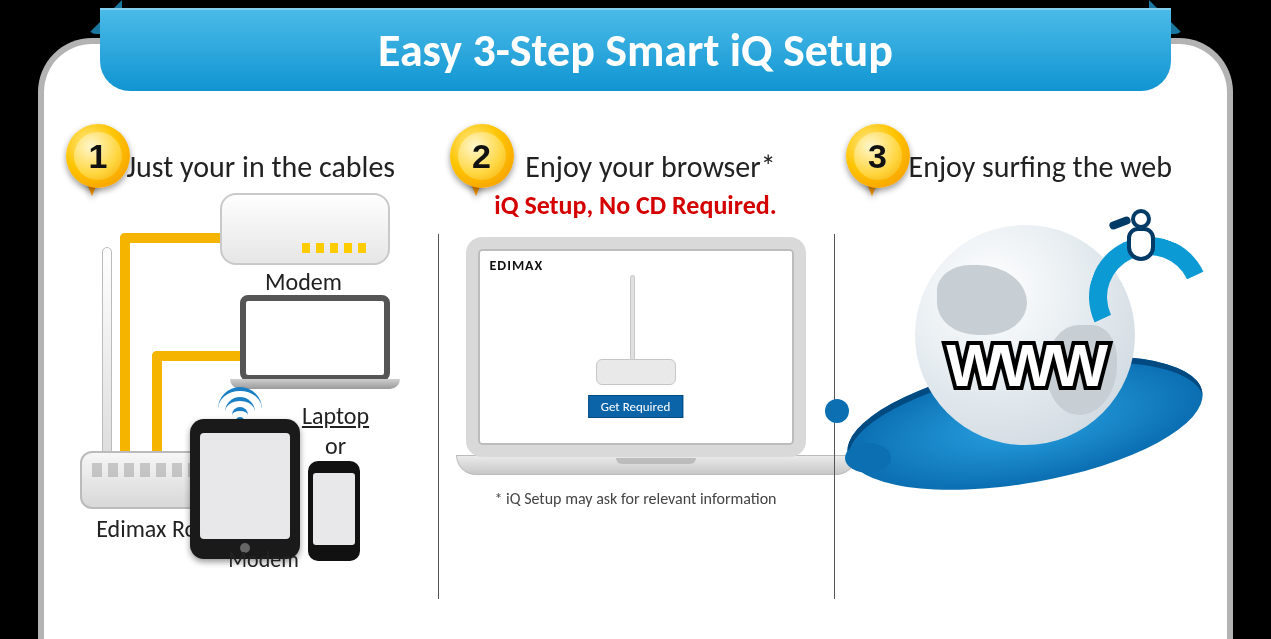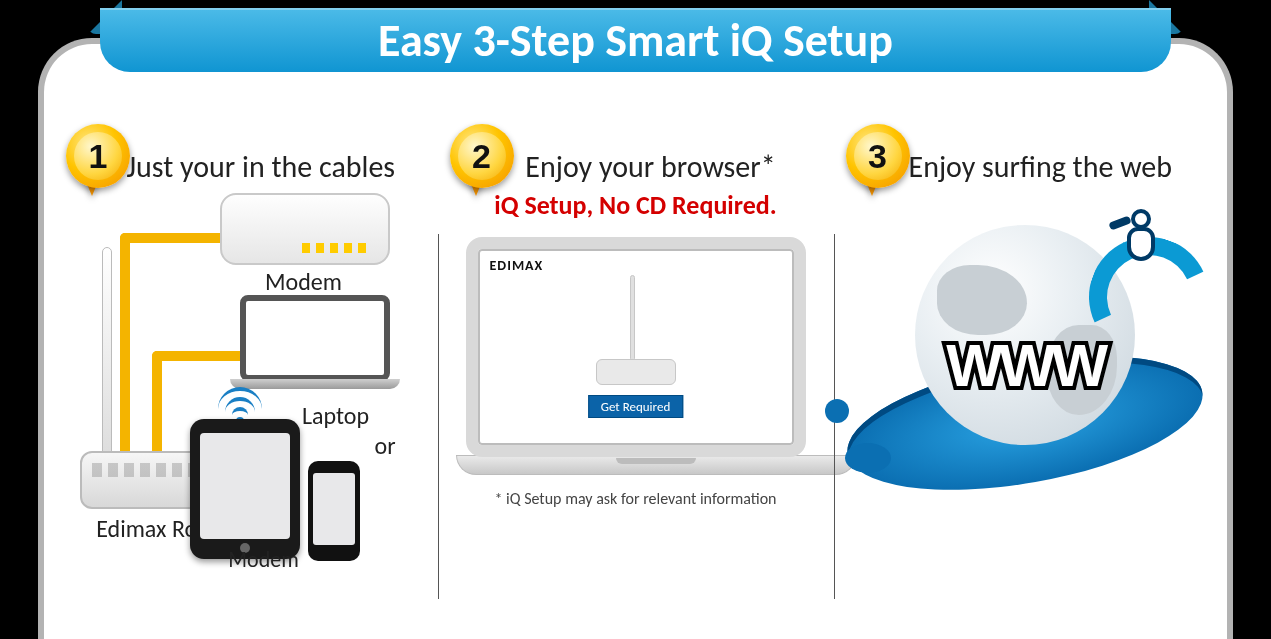--- a/index.html
+++ b/index.html
@@ -24,21 +24,21 @@
     border-bottom: none;
     border-radius: 54px 54px 0 0;
     overflow: hidden;
   }
   
   .header-ribbon {
     position: absolute;
     left: 100px;
     right: 100px;
     top: 8px;
-    height: 64px;
+    height: 83px;
     background: linear-gradient(#4cbbe8, #1095d2);
     border-radius: 0 0 30px 30px;
     display: flex;
     align-items: center;
     justify-content: center;
     color: #fff;
     font-size: 46px;
     font-weight: 700;
     z-index: 5;
     box-shadow: inset 0 2px 0 rgba(255,255,255,.3);
@@ -313,22 +313,22 @@
         <div class="router"></div>
         <div class="label" style="left:0; bottom:10px; width:190px;">Edimax Router</div>
 
         <div class="modem"></div>
         <div class="label" style="right:46px; top:74px; width:140px;">Modem</div>
 
         <div class="laptop1">
           <div class="screen"></div>
             <div class="base"></div>
         </div>
-        <div class="label" style="right:24px; top:208px; width:120px;">Laptop</div>
-        <div class="label" style="right:24px; top:238px; width:120px;text-align:right;">or</div>
+        <div class="label" style="right:24px; top:208px; width:120px;text-decoration:underline;">Laptop</div>
+        <div class="label" style="right:24px; top:238px; width:120px;">or</div>
 
         <div class="wifi-icon">
           <span></span>
             <span></span>
             <span></span>
             <div class="wifi-dot"></div>
         </div>
         <div class="tablet"></div>
         <div class="phone"></div>
 

